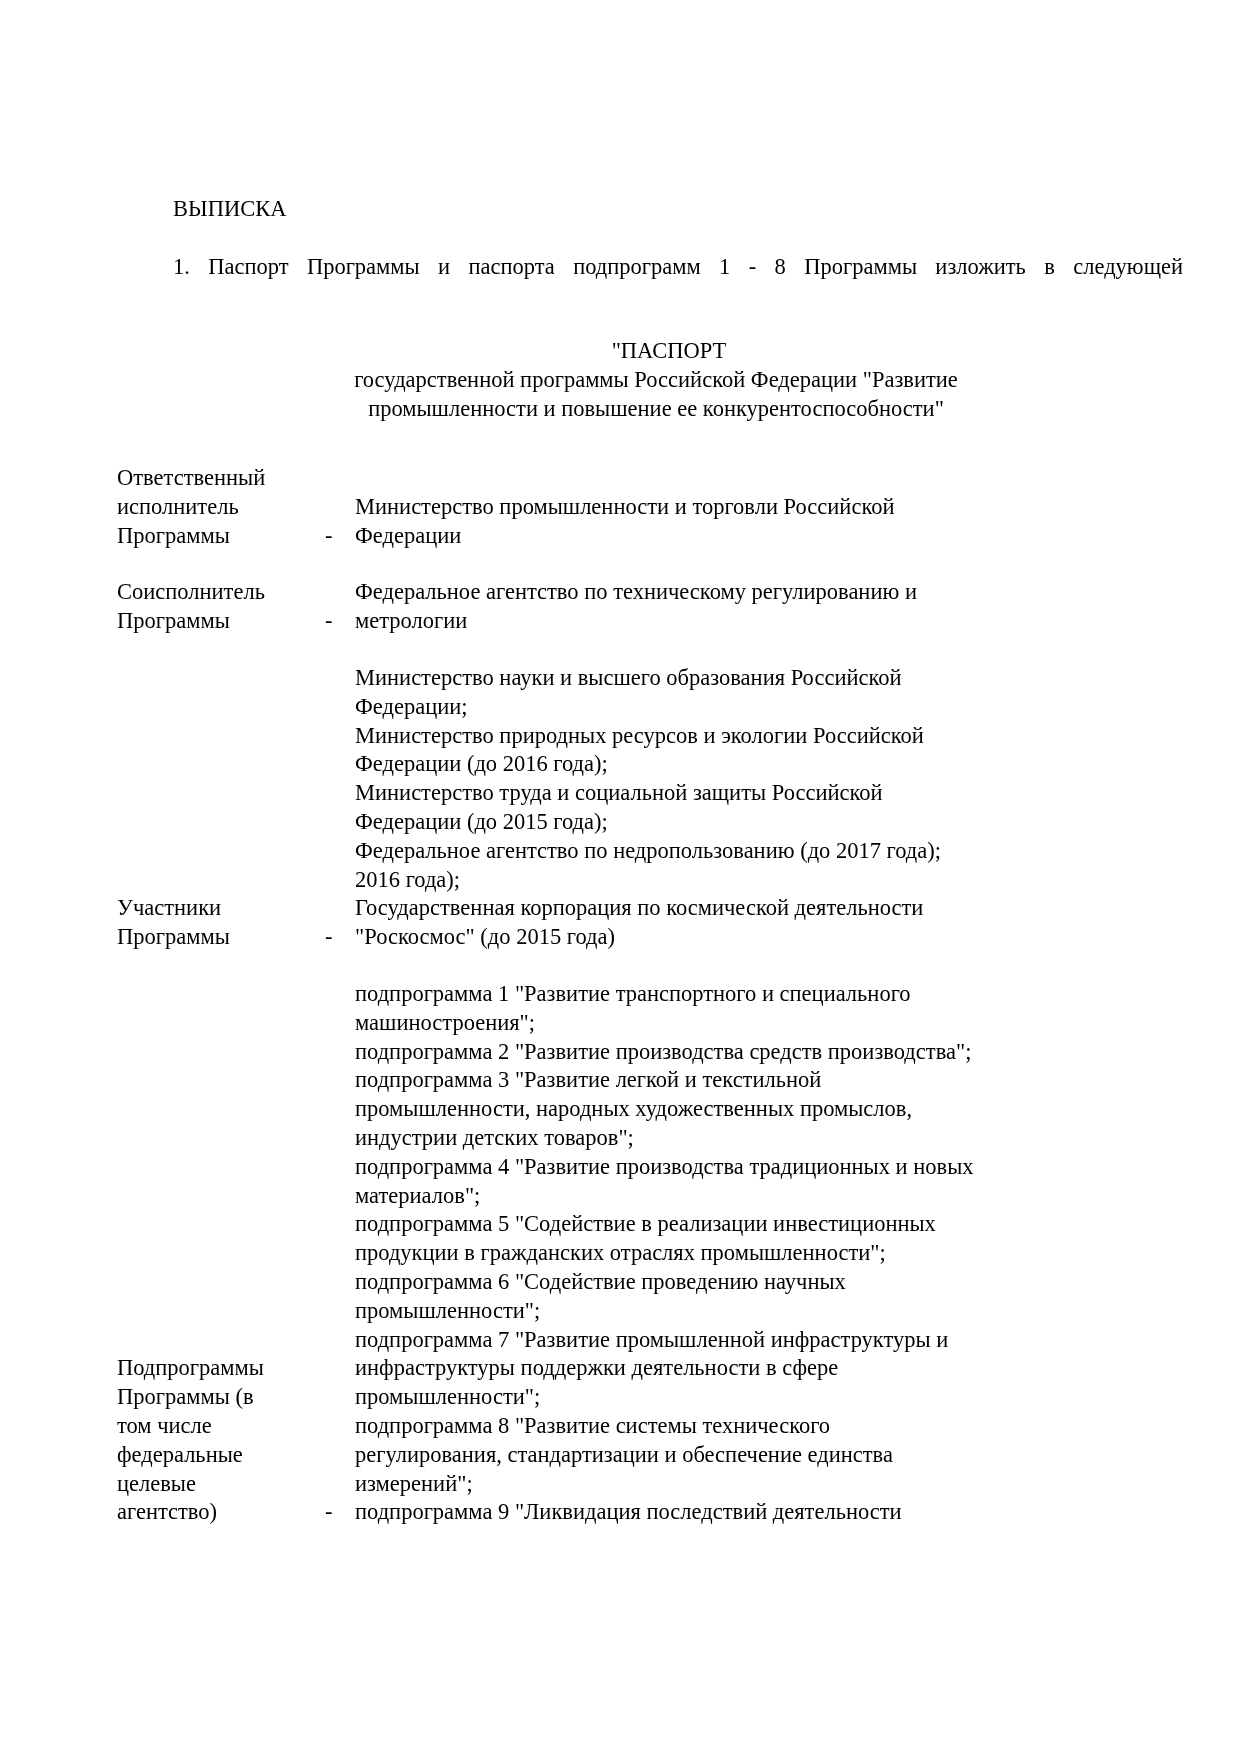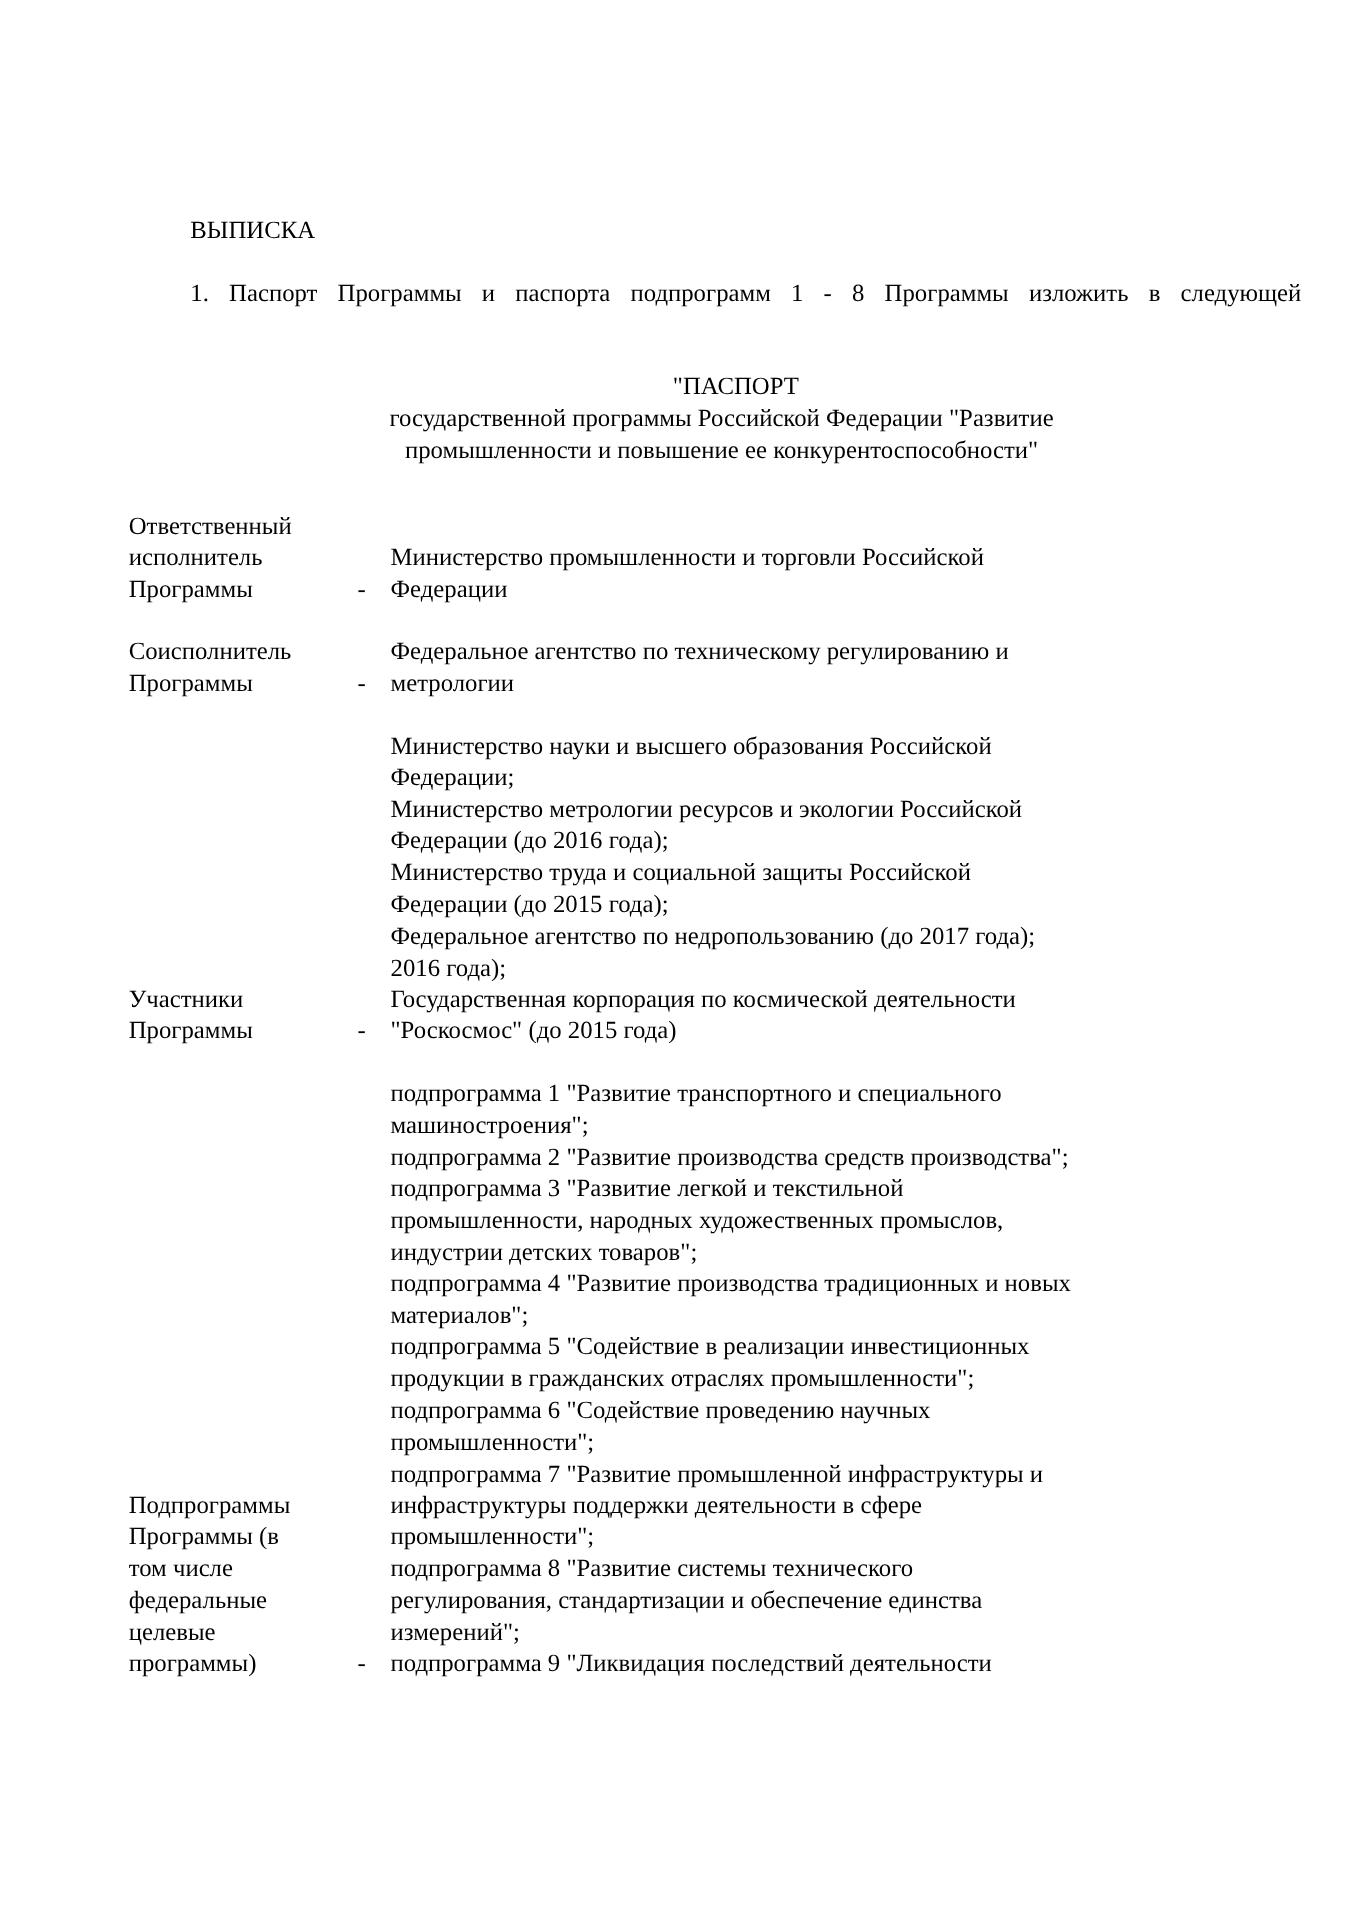--- a/index.html
+++ b/index.html
@@ -135,39 +135,39 @@
 
     <div class="row">
       <div class="label">
         <span class="line">Участники</span>
         <span class="line">Программы</span>
       </div>
       <div class="dash">-</div>
       <div class="value">
         <span class="line">Министерство науки и высшего образования Российской</span>
         <span class="line">Федерации;</span>
-        <span class="line">Министерство метрологии ресурсов и экологии Российской</span>
+        <span class="line">Министерство природных ресурсов и экологии Российской</span>
         <span class="line">Федерации (до 2016 года);</span>
         <span class="line">Министерство труда и социальной защиты Российской</span>
         <span class="line">Федерации (до 2015 года);</span>
         <span class="line">Федеральное агентство по недропользованию (до 2017 года);</span>
         <span class="line">2016 года);</span>
         <span class="line">Государственная корпорация по космической деятельности</span>
         <span class="line">"Роскосмос" (до 2015 года)</span>
       </div>
     </div>
 
     <div class="row">
       <div class="label">
         <span class="line">Подпрограммы</span>
         <span class="line">Программы (в</span>
         <span class="line">том числе</span>
         <span class="line">федеральные</span>
         <span class="line">целевые</span>
-        <span class="line">программы)</span>
+        <span class="line">агентство)</span>
       </div>
       <div class="dash">-</div>
       <div class="value">
         <span class="line">подпрограмма 1 "Развитие транспортного и специального</span>
         <span class="line">машиностроения";</span>
         <span class="line">подпрограмма 2 "Развитие производства средств производства";</span>
         <span class="line">подпрограмма 3 "Развитие легкой и текстильной</span>
         <span class="line">промышленности, народных художественных промыслов,</span>
         <span class="line">индустрии детских товаров";</span>
         <span class="line">подпрограмма 4 "Развитие производства традиционных и новых</span>

